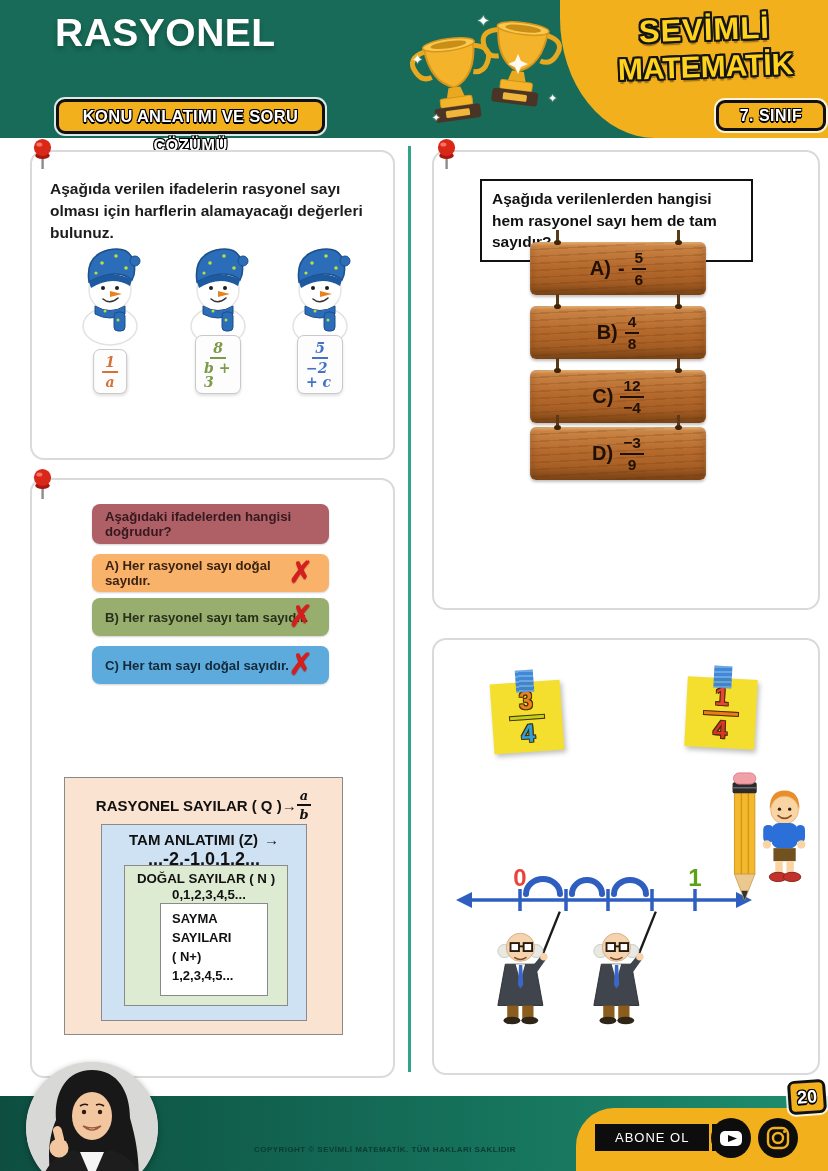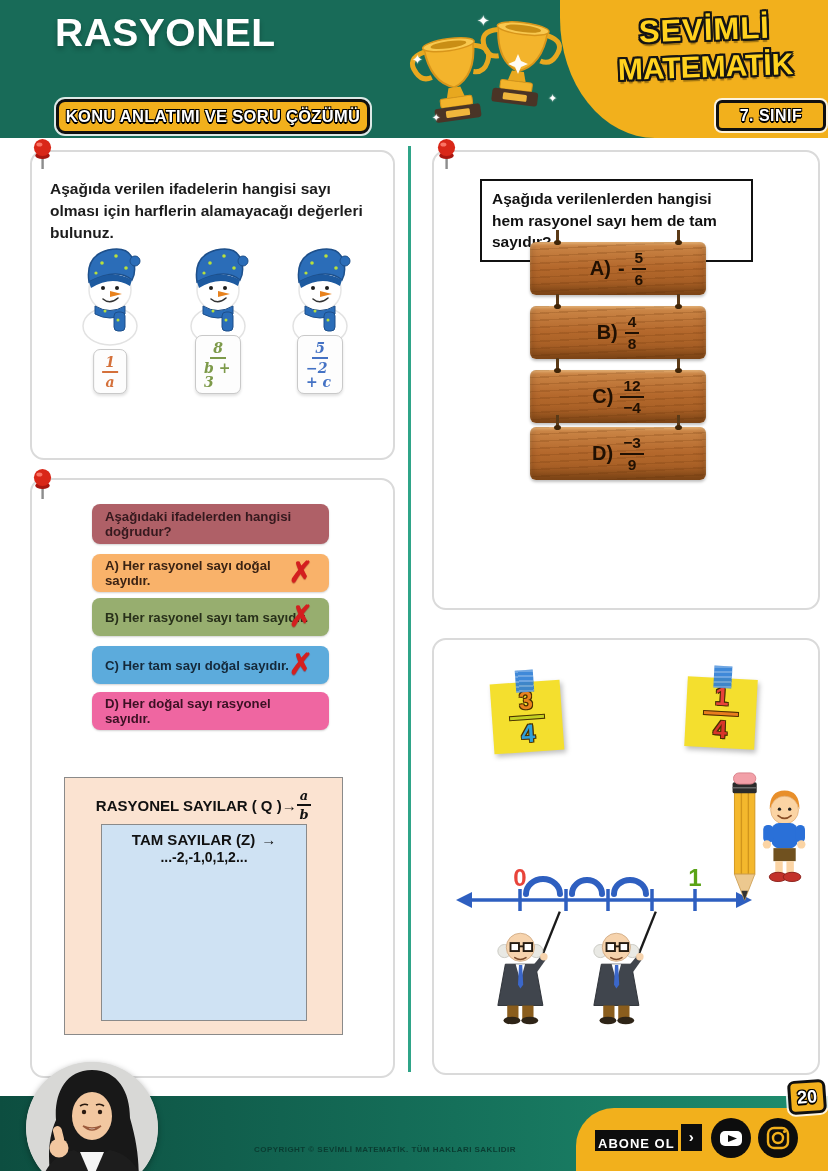--- a/index.html
+++ b/index.html
@@ -9,22 +9,22 @@
 
   
   .header { position:absolute; left:0; top:0; width:828px; height:138px; background:#186B58; }
   .header-yellow { position:absolute; right:0; top:0; width:268px; height:138px; background:#F2B01C; border-bottom-left-radius:95px 120px; }
   .main-title { position:absolute; left:55px; top:12px; width:300px; text-align:left; color:#fff;
     font-weight:900; font-size:39px; line-height:1.08; letter-spacing:.5px; text-shadow:0 3px 5px rgba(0,0,0,.28); }
   .badge { position:absolute; background:#F2B01C; border:3px solid #101010; border-radius:9px;
     color:#fff; font-weight:900; text-align:center;
     text-shadow:-1px -1px 0 #000,1px -1px 0 #000,-1px 1px 0 #000,1px 1px 0 #000,0 2px 0 #000;
     box-shadow:0 0 0 2px rgba(255,255,255,.85); }
-  .subtitle-badge { left:56px; top:99px; width:314px; height:35px; font-size:16.5px; line-height:29px; letter-spacing:.3px; }
-  .grade-badge { left:716px; top:100px; width:110px; height:31px; font-size:16px; line-height:25px; letter-spacing:.5px;border-radius:6px; }
+  .subtitle-badge { left:56px; top:99px; width:269px; height:35px; font-size:16.5px; line-height:29px; letter-spacing:.3px; }
+  .grade-badge { left:716px; top:100px; width:110px; height:31px; font-size:16px; line-height:25px; letter-spacing:.5px; }
   .brand { position:absolute; left:585px; top:12px; width:240px; text-align:center; transform:rotate(-2deg);
     font-weight:900; color:#FFD21E;
     text-shadow:-2px -2px 0 #141414,2px -2px 0 #141414,-2px 2px 0 #141414,2px 2px 0 #141414,0 -2px 0 #141414,0 2px 0 #141414,-2px 0 0 #141414,2px 0 0 #141414,0 4px 1px rgba(0,0,0,.35); }
   .brand .l1 { font-size:31px; letter-spacing:1px; }
   .brand .l2 { font-size:30px; letter-spacing:0; margin-top:2px; }
   .sparkle { position:absolute; color:#fff; text-shadow:0 0 2px rgba(255,255,255,.8); }
 
   
   .divider { position:absolute; left:408px; top:146px; width:3px; height:926px; background:#2FA488; }
   .card { position:absolute; background:#fff; border:2px solid #DADADA; border-radius:14px; }
@@ -56,21 +56,21 @@
   .strip-d { top:212px; background:#EF66A1; color:#3c1124; }
   .x-mark { position:absolute; right:16px; top:1px; color:#D41F1F; font-size:29px; font-weight:900;
     text-shadow:0 1px 1px rgba(120,0,0,.4); }
 
   
   .set-outer { position:absolute; left:32px; top:297px; width:279px; height:258px; background:#FBE3D1; border:1.5px solid #8a8a8a; }
   .set-title { display:flex; justify-content:center; align-items:center; margin-top:11px;
     font-size:15px; font-weight:bold; color:#111; }
   .set-blue { position:absolute; left:36px; top:46px; width:206px; height:197px; background:#CFE2F3; border:1.5px solid #8a8a8a; }
   .set-blue .t { display:flex; justify-content:center; align-items:center; gap:6px; margin-top:6px; font-size:15px; font-weight:bold; color:#111; }
-  .set-blue .v { text-align:center; font-size:14px; font-weight:bold; color:#111; margin-top:1px; }
+  .set-blue .v { text-align:center; font-size:18px; font-weight:bold; color:#111; margin-top:1px; }
   .set-green { position:absolute; left:22px; top:40px; width:164px; height:141px; background:#DDEBD2; border:1.5px solid #8a8a8a; }
   .set-green .t { text-align:center; font-size:13.3px; font-weight:bold; margin-top:5px; color:#111; }
   .set-green .v { font-size:13.3px; font-weight:bold; margin:1px 0 0 6px; color:#111; }
   .set-white { position:absolute; left:35px; top:37px; width:108px; height:93px; background:#fff; border:1.5px solid #8a8a8a;
     padding:6px 0 0 11px; font-size:13px; font-weight:bold; line-height:1.45; color:#111; }
 
   
   .q3-box { position:absolute; left:46px; top:27px; width:273px; border:2px solid #111; background:#fff;
     padding:7px 10px; font-size:15.5px; font-weight:bold; line-height:1.4; color:#111; }
   .plank { position:absolute; left:96px; width:176px; height:53px; border-radius:6px;
@@ -107,21 +107,21 @@
   .prof { position:absolute; width:80px; height:122px; }
   .prof-a { left:52px; top:266px; } .prof-b { left:148px; top:266px; }
   .pencil-boy { position:absolute; left:282px; top:132px; }
 
   
   .footer { position:absolute; left:0; top:1096px; width:828px; height:75px; background:linear-gradient(90deg,#0D4E40 0%,#15705A 55%,#1F8E6F 100%); }
   .website { position:absolute; left:170px; top:1109px; width:430px; text-align:center; color:#fff; font-size:25px; font-weight:900; font-style:italic; letter-spacing:.3px; }
   .copyright { position:absolute; left:170px; top:1145px; width:430px; text-align:center; color:#0A3C31; font-size:8px; font-weight:bold; letter-spacing:.45px; }
   .footer-yellow { position:absolute; right:0; top:1108px; width:252px; height:63px; background:#F2B01C; border-top-left-radius:38px; }
   .subscribe { position:absolute; left:595px; top:1124px; height:27px; display:flex; gap:3px; }
-  .subscribe .btn { background:#0d0d0d; color:#fff; font-size:13px; font-weight:700; letter-spacing:1px; padding:0 3px; line-height:27px;margin-top:6px; }
+  .subscribe .btn { background:#0d0d0d; color:#fff; font-size:13px; font-weight:400; letter-spacing:1px; padding:0 20px; line-height:27px; }
   .subscribe .chev { background:#0d0d0d; color:#fff; width:21px; text-align:center; font-size:15px; font-weight:900; line-height:26px; }
   .soc { position:absolute; width:42px; height:42px; }
   .soc-yt { left:710px; top:1117px; } .soc-ig { left:757px; top:1117px; }
   .page-badge { left:788px; top:1080px; width:38px; height:34px; font-size:18px; line-height:28px; transform:rotate(-4deg); border-radius:7px; z-index:6; }
   .avatar { position:absolute; left:26px; top:1062px; width:132px; height:132px; border-radius:50%; overflow:hidden; z-index:7;
     box-shadow:0 2px 6px rgba(0,0,0,.35); background:#d8d8d6; }
 
   .trophies { position:absolute; left:396px; top:6px; }
 </style>
 </head>
@@ -214,21 +214,21 @@
   </div>
   <div class="badge subtitle-badge">KONU ANLATIMI VE SORU ÇÖZÜMÜ</div>
   <div class="badge grade-badge">7. SINIF</div>
 
   <div class="divider"></div>
 
   <svg class="pin" style="left:30px; top:138px;" viewBox="0 0 26 34">
       <use href="#pin-def"></use>
     </svg>
   <div class="card card-l1">
-    <div class="q1-text">Aşağıda verilen ifadelerin hangisi sayı olması için harflerin alamayacağı değerleri bulunuz.</div>
+    <div class="q1-text">Aşağıda verilen ifadelerin rasyonel sayı olması için harflerin alamayacağı değerleri bulunuz.</div>
 
     <div class="snowman-unit" style="left:32px; top:88px;">
       <svg class="snowman" width="76" height="106" viewBox="0 0 76 106">
           <use href="#snowman-def"></use>
         </svg>
       <div class="frac-sign">
         <span class="frac mathfrac fr-orange">
           <span class="num">1</span>
           <span class="den">a</span>
         </span>
@@ -269,39 +269,46 @@
       <span class="x-mark">✗</span>
     </div>
     <div class="strip strip-b">
       <span>B) Her rasyonel sayı tam sayıdır.</span>
       <span class="x-mark">✗</span>
     </div>
     <div class="strip strip-c">
       <span>C) Her tam sayı doğal sayıdır.</span>
       <span class="x-mark">✗</span>
     </div>
-    <div class="strip strip-d">
-      <span>D) Her doğal sayı rasyonel sayıdır.</span>
-    </div>
 
     <div class="set-outer">
       <div class="set-title">
         <span>RASYONEL SAYILAR ( Q )</span>
         <span>→</span>
         <span class="frac mathfrac" style="font-size:13px; color:#111;">
           <span class="num">a</span>
           <span class="den">b</span>
         </span>
       </div>
       <div class="set-blue">
         <div class="t">
-          <span>TAM SAYILAR (Z)</span>
+          <span>TAM ANLATIMI (Z)</span>
           <span>→</span>
         </div>
         <div class="v">...-2,-1,0,1,2...</div>
+        <div class="set-green">
+          <div class="t">DOĞAL SAYILAR ( N )</div>
+          <div class="v">0,1,2,3,4,5...</div>
+          <div class="set-white">
+            <div>SAYMA</div>
+            <div>SAYILARI</div>
+            <div>( N+)</div>
+            <div>1,2,3,4,5...</div>
+          </div>
+        </div>
       </div>
     </div>
   </div>
 
   <svg class="pin" style="left:434px; top:138px;" viewBox="0 0 26 34">
       <use href="#pin-def"></use>
     </svg>
   <div class="card card-r1">
     <div class="q3-box">Aşağıda verilenlerden hangisi hem rasyonel sayı hem de tam sayıdır?</div>
 

